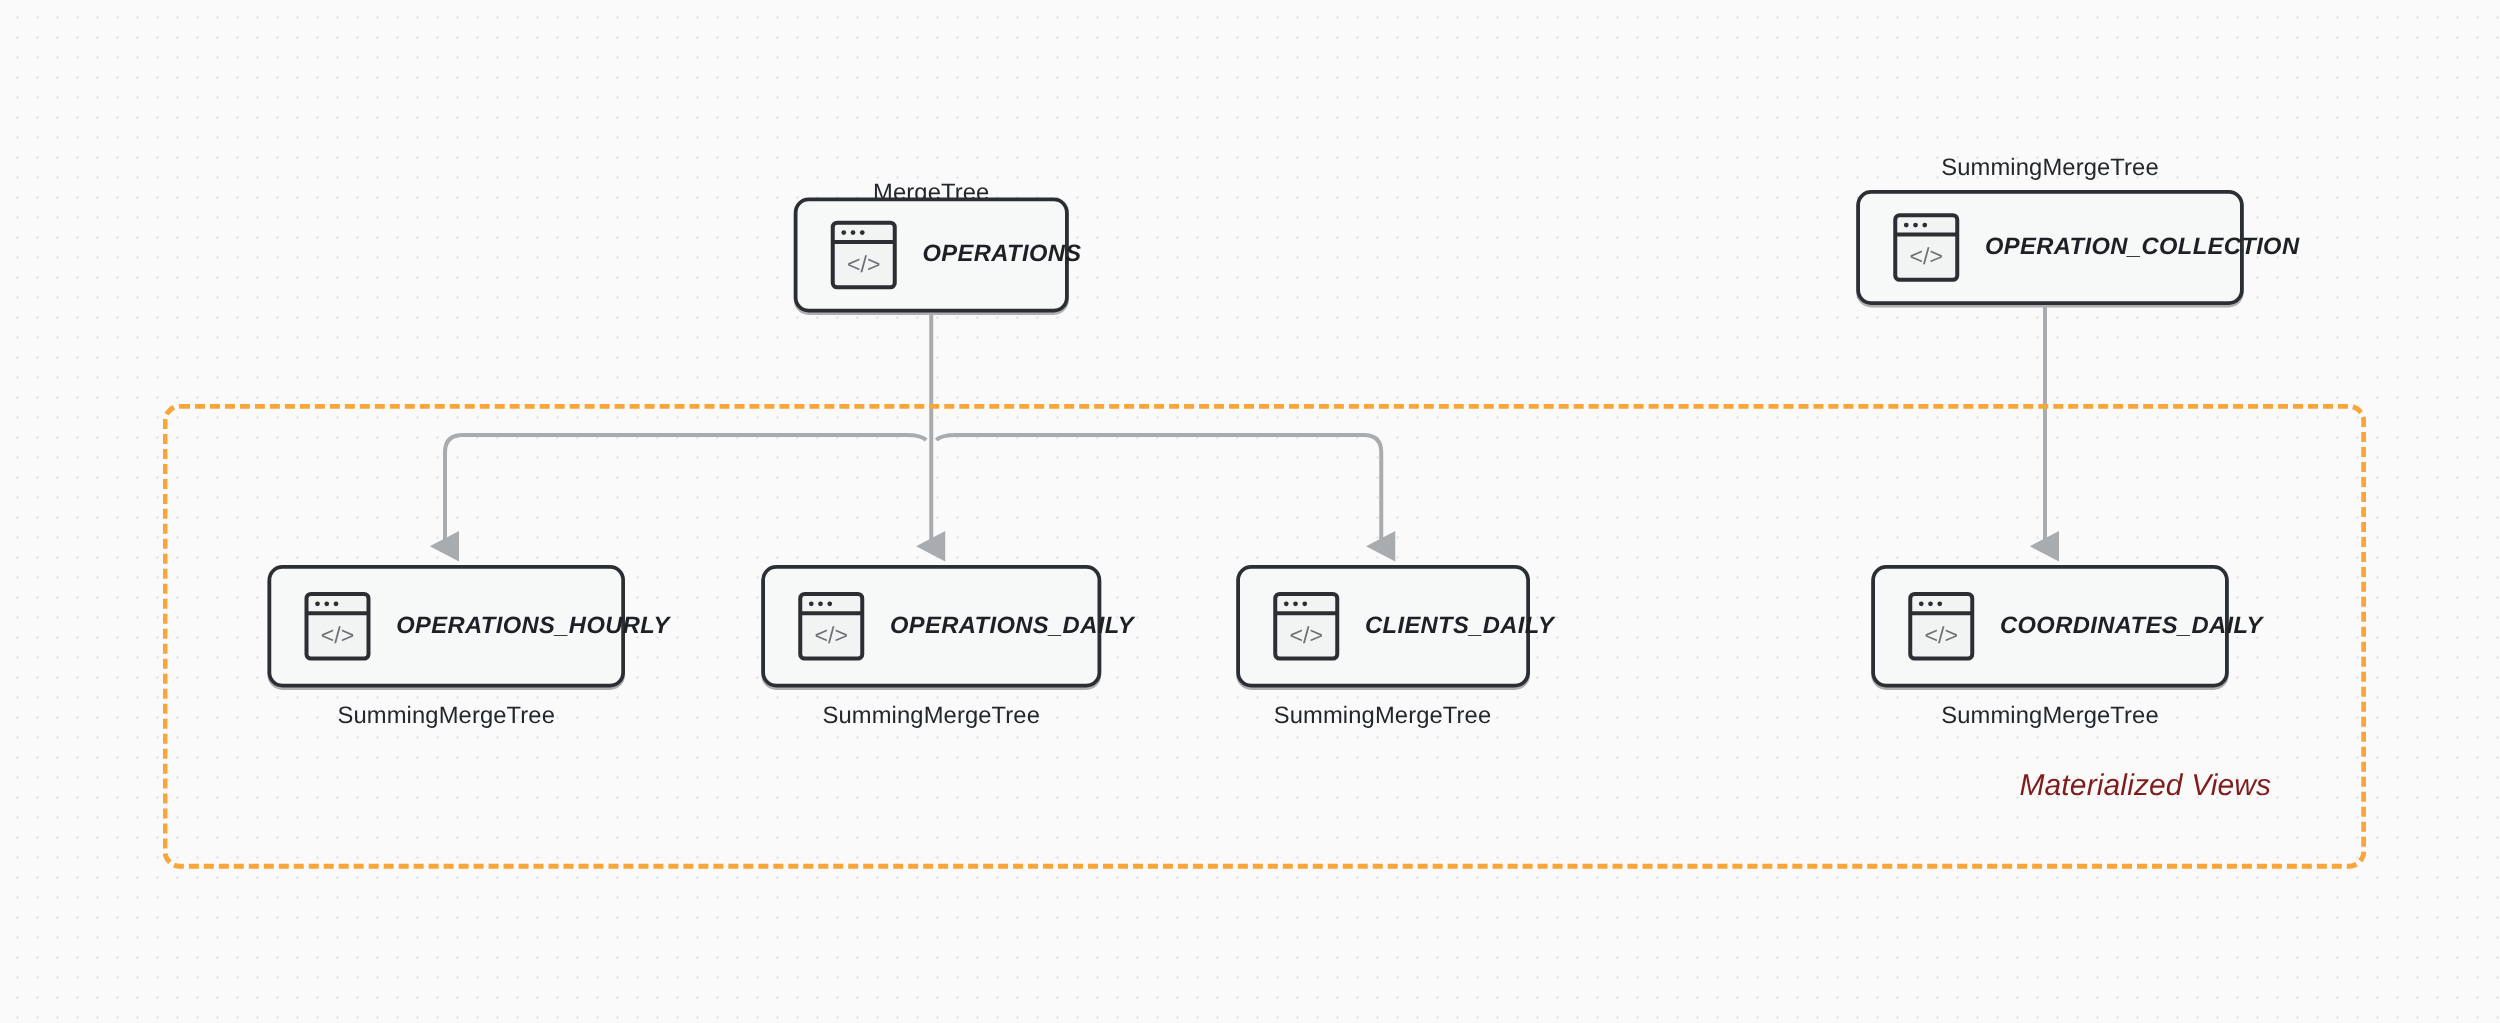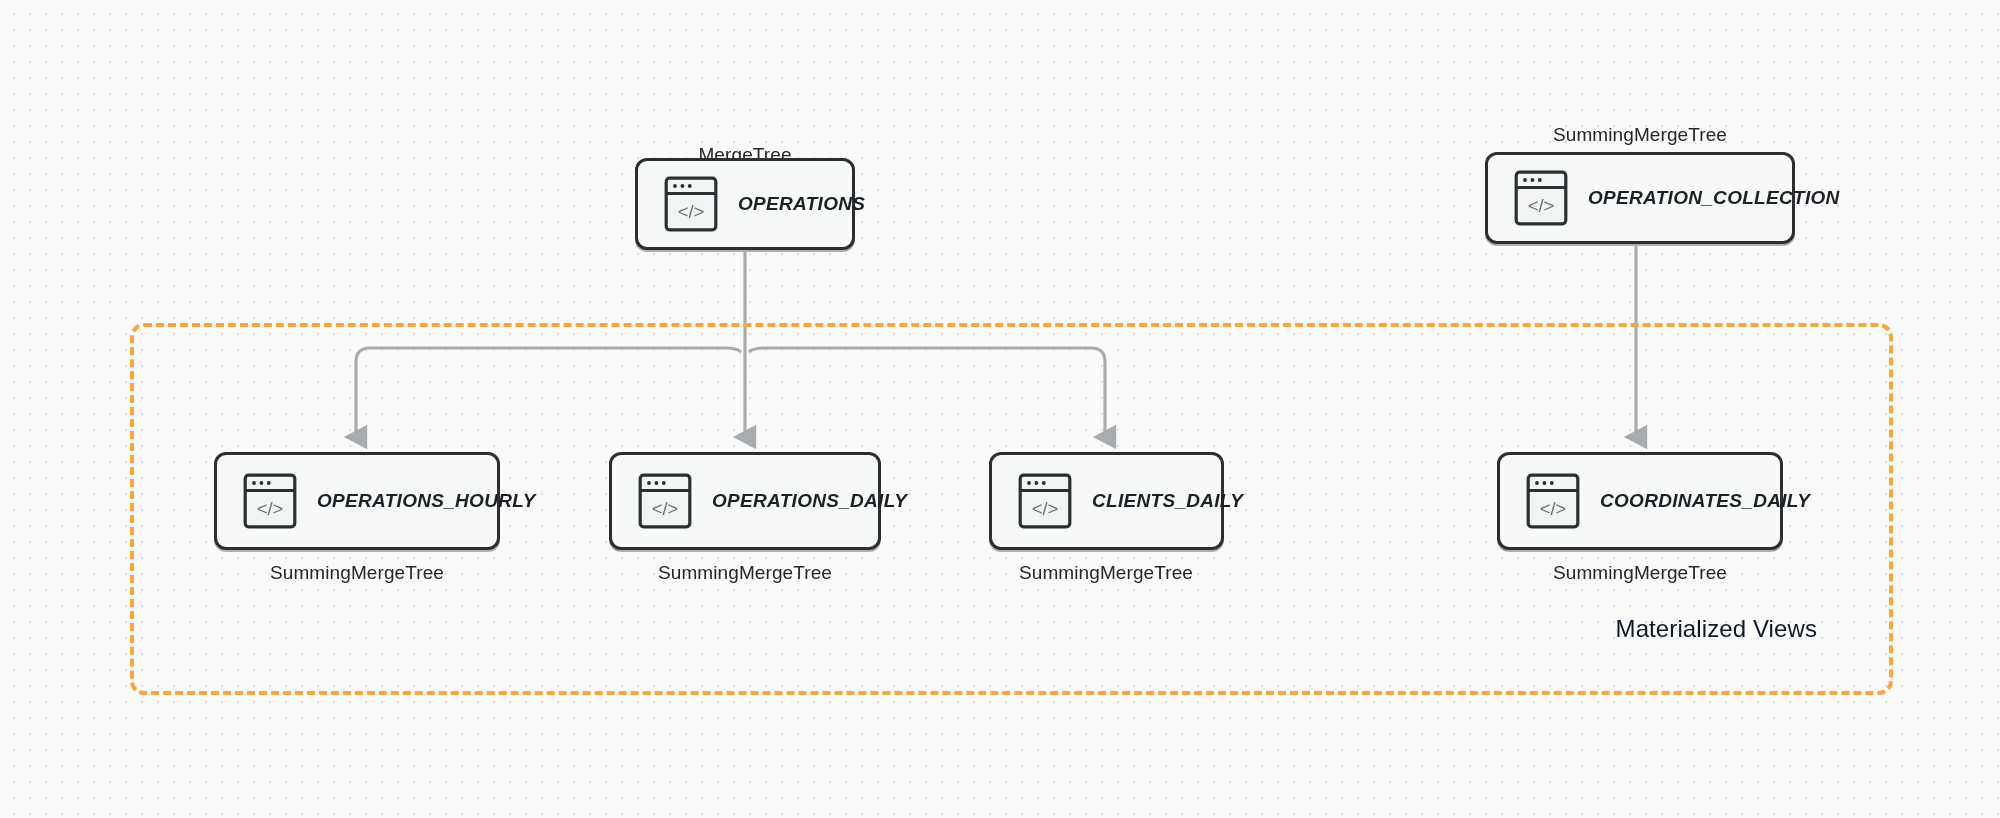--- a/index.html
+++ b/index.html
@@ -44,24 +44,25 @@
     width: 1763px;
     height: 372px;
     border: 4px dashed #f9a53a;
     border-radius: 14px;
     box-sizing: border-box;
   }
   .mv-group-label {
     position: absolute;
     right: 72px;
     bottom: 48px;
-    color: #0f172a;
+    color: #7f1d1d;
     font-size: 24px;
     letter-spacing: .1px;
     white-space: nowrap;
+    font-style: italic;
   }
 
   
   .node {
     position: absolute;
     box-sizing: border-box;
     background: #f7f8f8;
     border: 3px solid #2b2f33;
     border-radius: 12px;
     display: flex;

